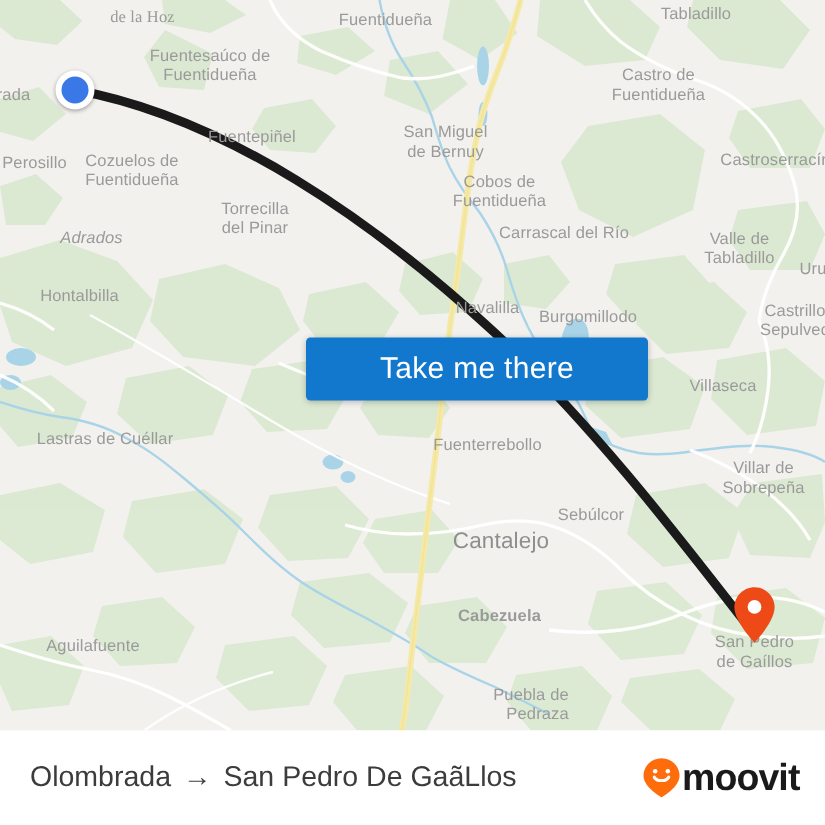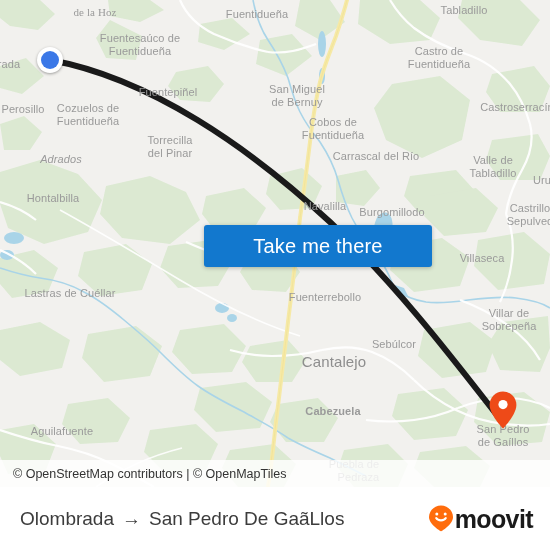--- a/index.html
+++ b/index.html
@@ -336,23 +336,20 @@
     <svg width="28" height="38" viewBox="0 0 28 38" xmlns="http://www.w3.org/2000/svg">
       <path d="M14,0.5 C6.6,0.5 0.6,6.5 0.6,13.9 C0.6,23.6 14,37.5 14,37.5 C14,37.5 27.4,23.6 27.4,13.9 C27.4,6.5 21.4,0.5 14,0.5 Z" fill="#ee4a18"></path>
       <circle cx="14" cy="13.6" r="4.6" fill="#ffffff"></circle>
     </svg>
   </div>
 
   <button id="take-me-there">
     <span>Take me there</span>
   </button>
 
-  <div id="attribution">
-    <span>© OpenStreetMap contributors | © OpenMapTiles</span>
-  </div>
 </div>
 
 <div id="footer">
   <div id="brand-logo">
     <svg width="26" height="28" viewBox="0 0 26 28" xmlns="http://www.w3.org/2000/svg">
       <path d="M13,1 C6.4,1 1,6.2 1,12.6 C1,20.3 13,27 13,27 C13,27 25,20.3 25,12.6 C25,6.2 19.6,1 13,1 Z" fill="#ff6c0c"></path>
       <circle cx="8.8" cy="9.6" r="1.5" fill="#ffffff"></circle>
       <circle cx="17.2" cy="9.6" r="1.5" fill="#ffffff"></circle>
       <path d="M8.2,13.6 C9.8,16.6 16.2,16.6 17.8,13.6" fill="none" stroke="#ffffff" stroke-width="2.1" stroke-linecap="round"></path>
     </svg>

